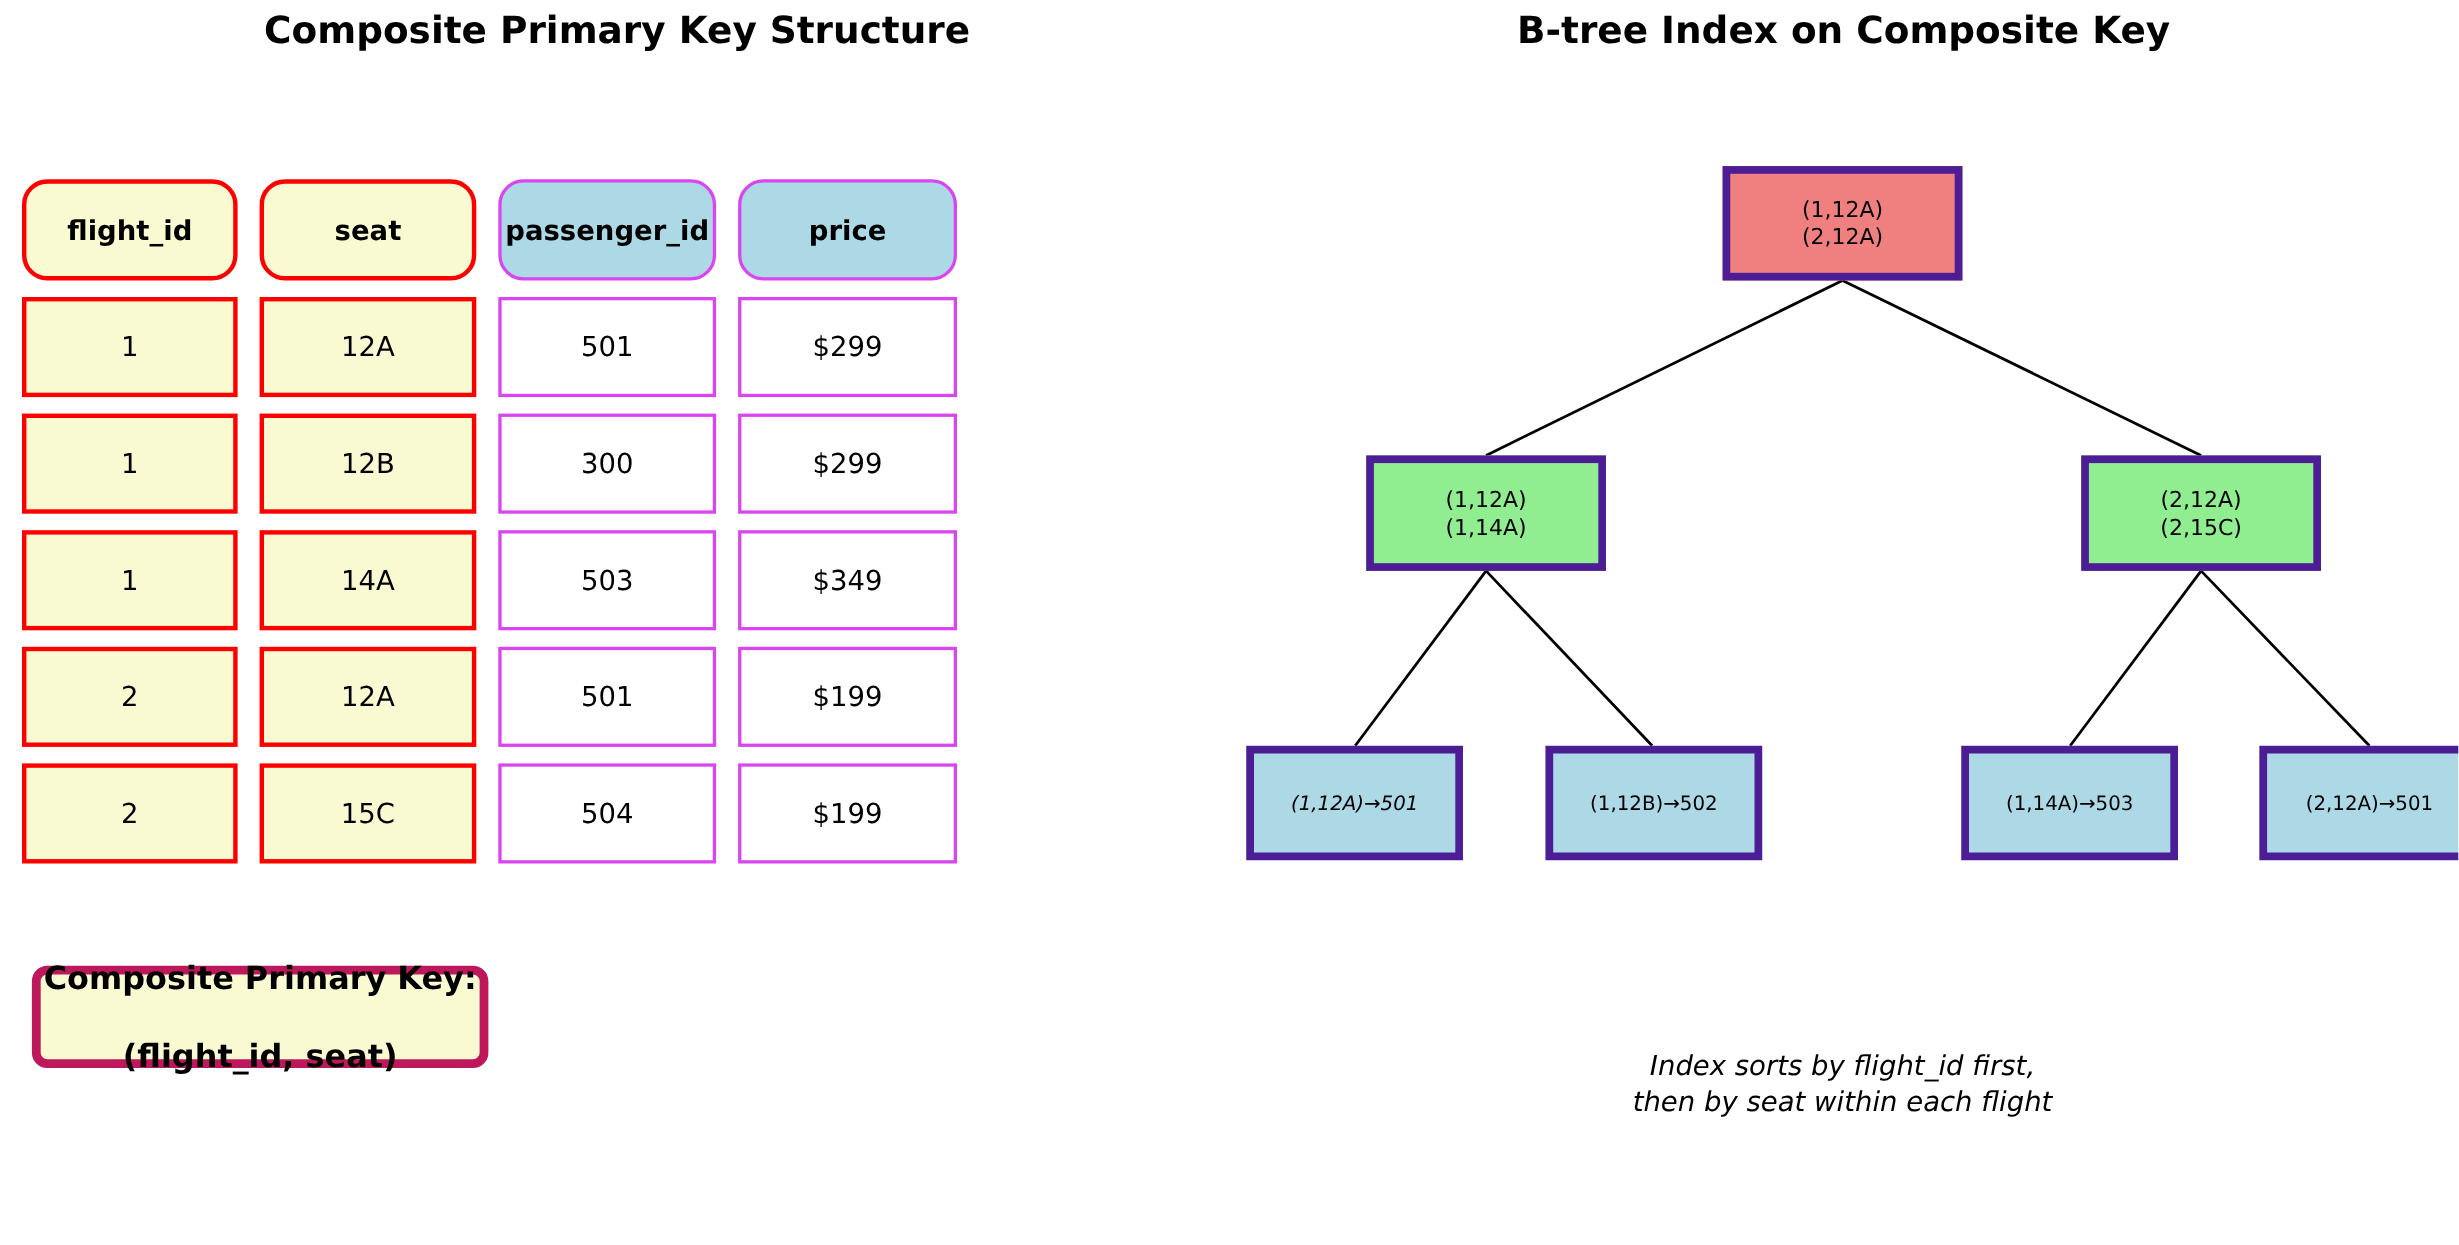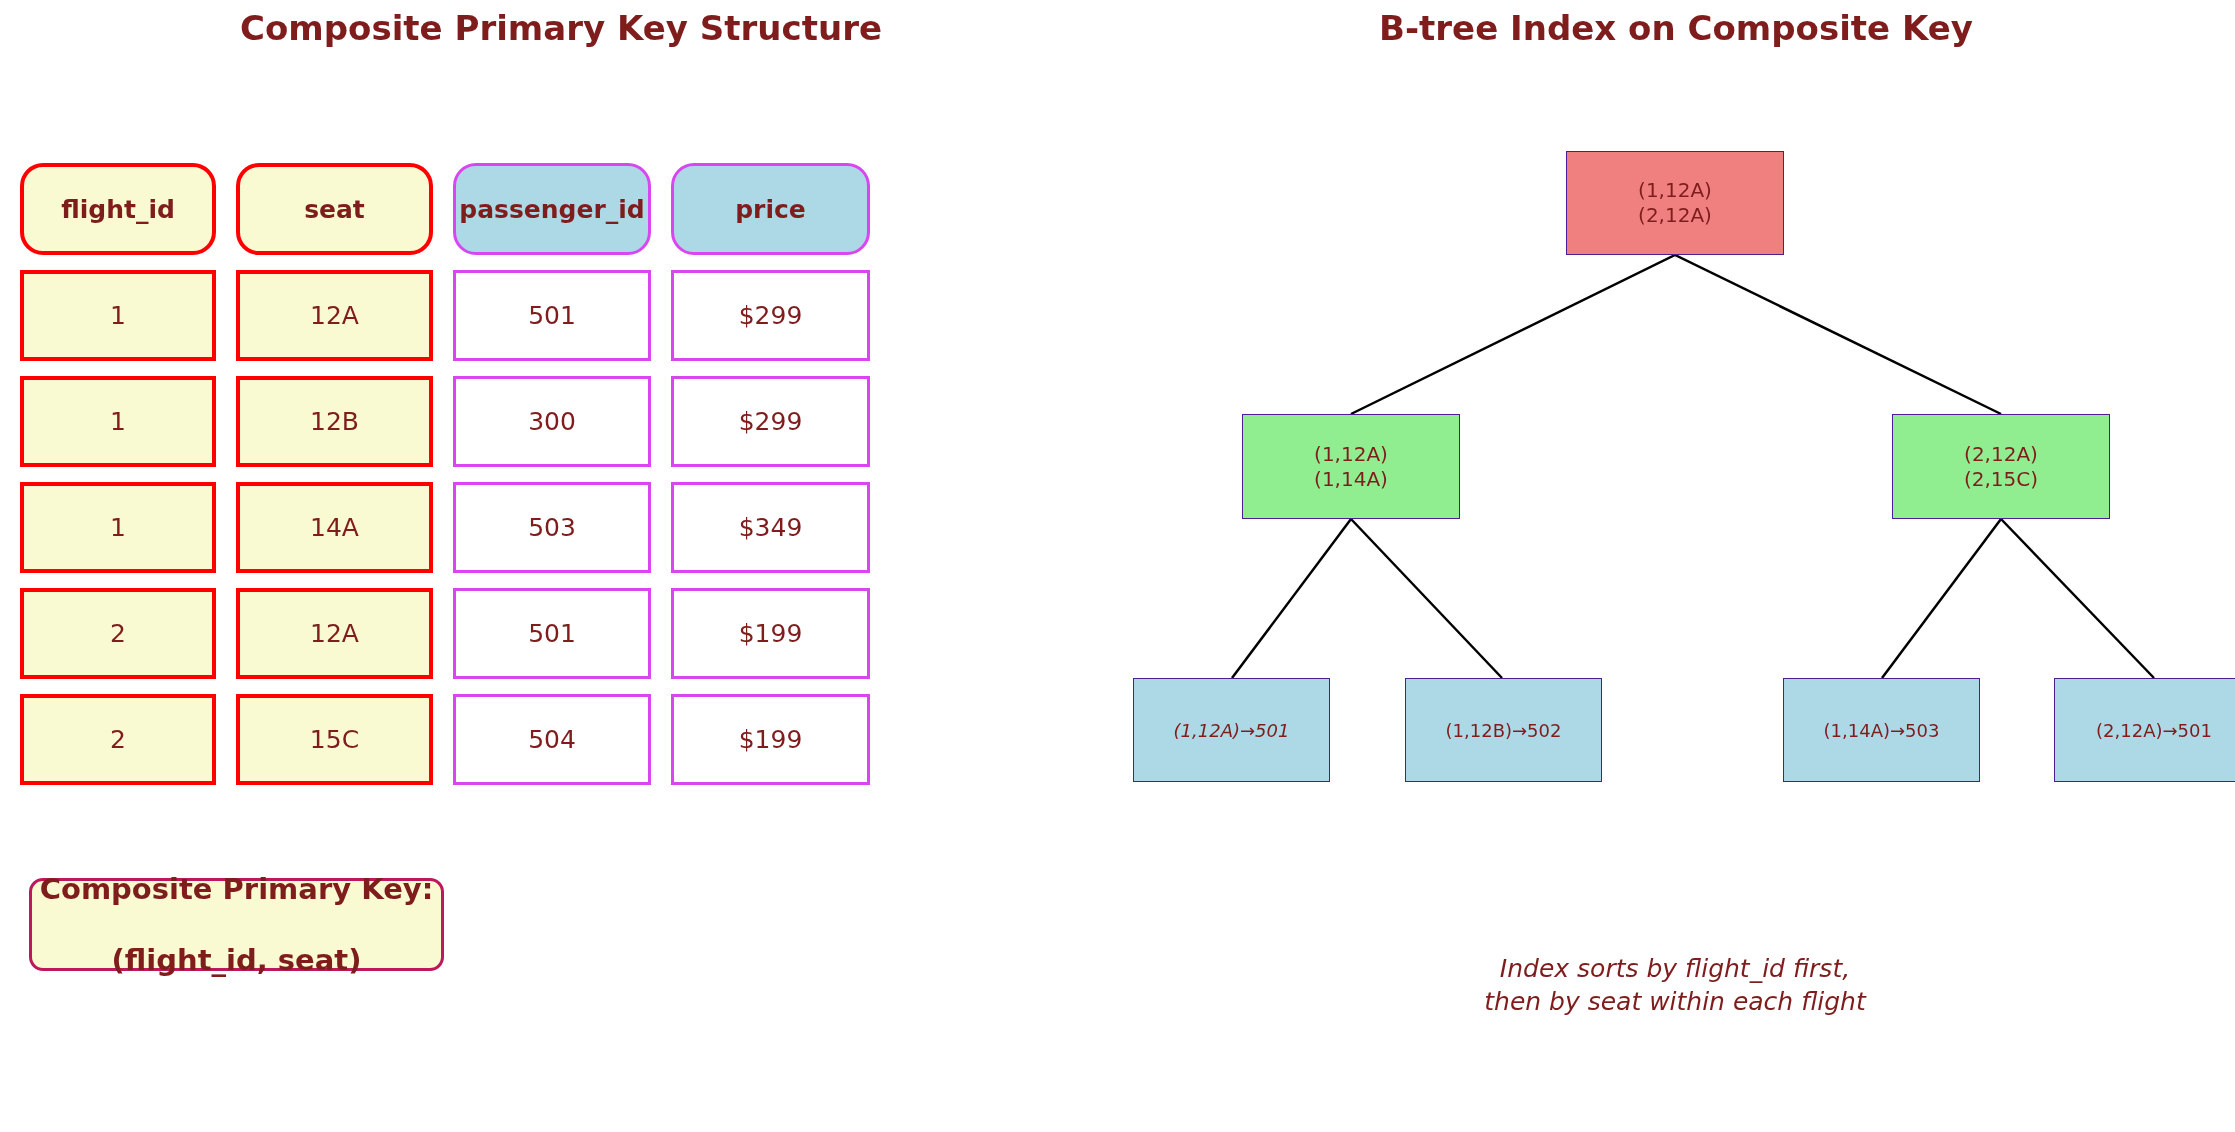--- a/index.html
+++ b/index.html
@@ -2,21 +2,21 @@
 <html><head>
 <meta charset="utf-8">
 <style>
   html,body{margin:0;padding:0;background:#fff;}
   #canvas{
     position:relative;
     width:2235px;height:1072px;
     background:#ffffff;
     overflow:hidden;
     font-family:"DejaVu Sans","Liberation Sans",sans-serif;
-    color:#7f1d1d;
+    color:#000000;
   }
   .panel-title{
     position:absolute;top:8px;
     transform:translateX(-50%);
     font-size:34px;font-weight:bold;white-space:nowrap;
   }
   #left-title{left:561px;}
   #right-title{left:1676px;}
 
   
@@ -35,32 +35,32 @@
     border:3px solid #d946ef;
   }
   .cell.hdr{font-weight:bold;border-radius:23px;}
   .cell.keycol{border:4px solid #ff0000;background:#fafad2;}
   .cell.hdr.nonkey{background:#add8e6;}
 
   
   #pk-label{
     position:absolute;left:29px;top:878px;width:415px;height:93px;
     box-sizing:border-box;
-    border:3px solid #be185d;border-radius:14px;
+    border:8px solid #be185d;border-radius:14px;
     background:#fafad2;
     display:flex;flex-direction:column;align-items:center;justify-content:center;
     font-size:29px;font-weight:bold;line-height:34px;text-align:center;gap:37px;
   }
 
   
   #tree-edges{position:absolute;left:0;top:0;}
   .tnode{
     position:absolute;
     box-sizing:border-box;
-    border:1px solid #4c1d95;
+    border:7px solid #4c1d95;
     display:flex;flex-direction:column;align-items:center;justify-content:center;
     text-align:center;
   }
   .tnode .l{font-size:20px;line-height:25px;}
   #node-root{left:1566px;top:151px;width:218px;height:104px;background:#f08080;}
   #node-int-left{left:1242px;top:414px;width:218px;height:105px;background:#90ee90;}
   #node-int-right{left:1892px;top:414px;width:218px;height:105px;background:#90ee90;}
   .leaf{top:678px;width:197px;height:104px;background:#add8e6;font-size:18px;}
   #leaf-0{left:1133px;font-style:italic;}
   #leaf-1{left:1405px;}

